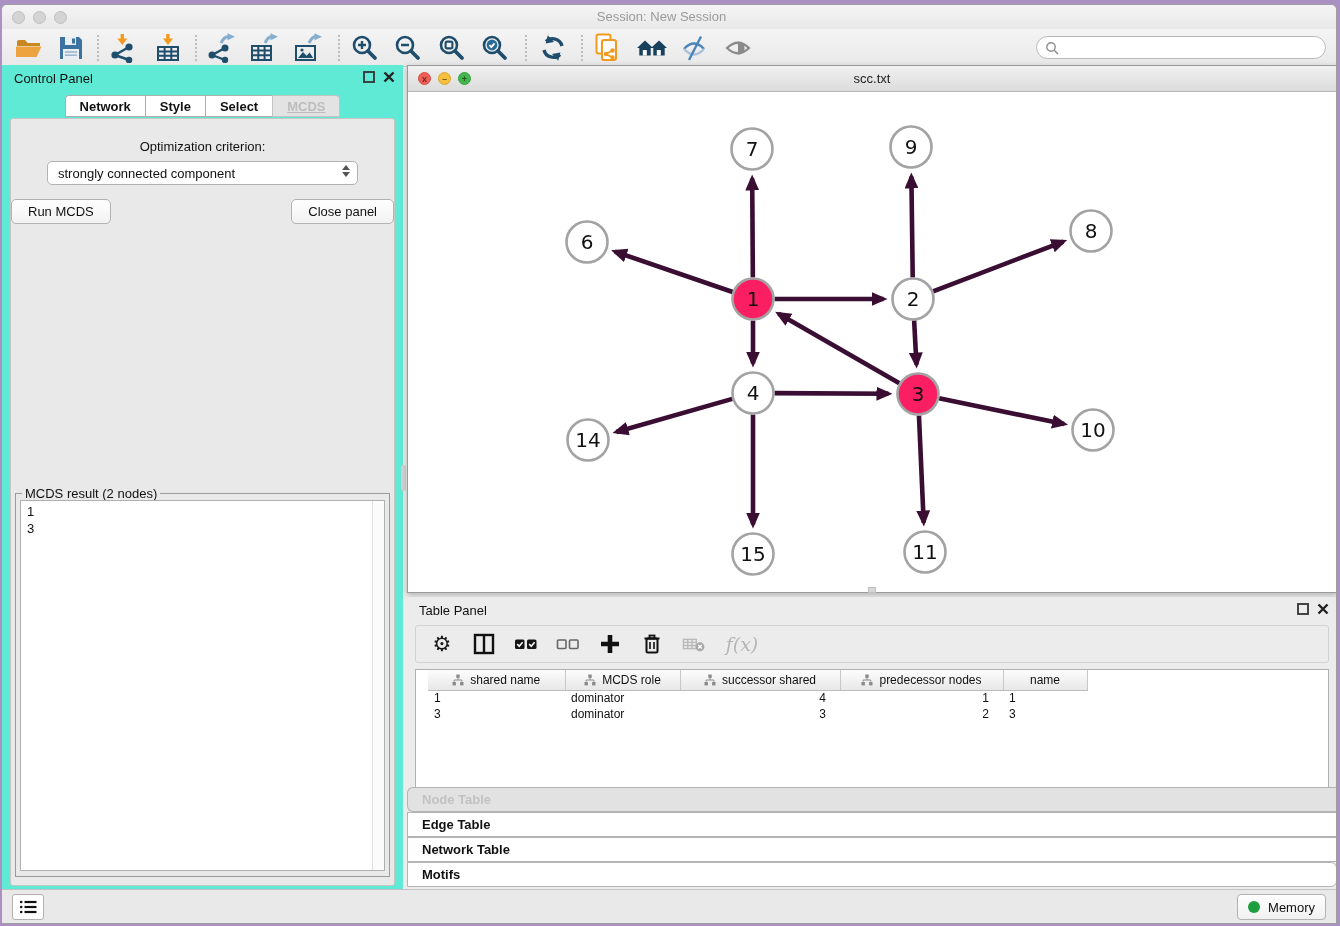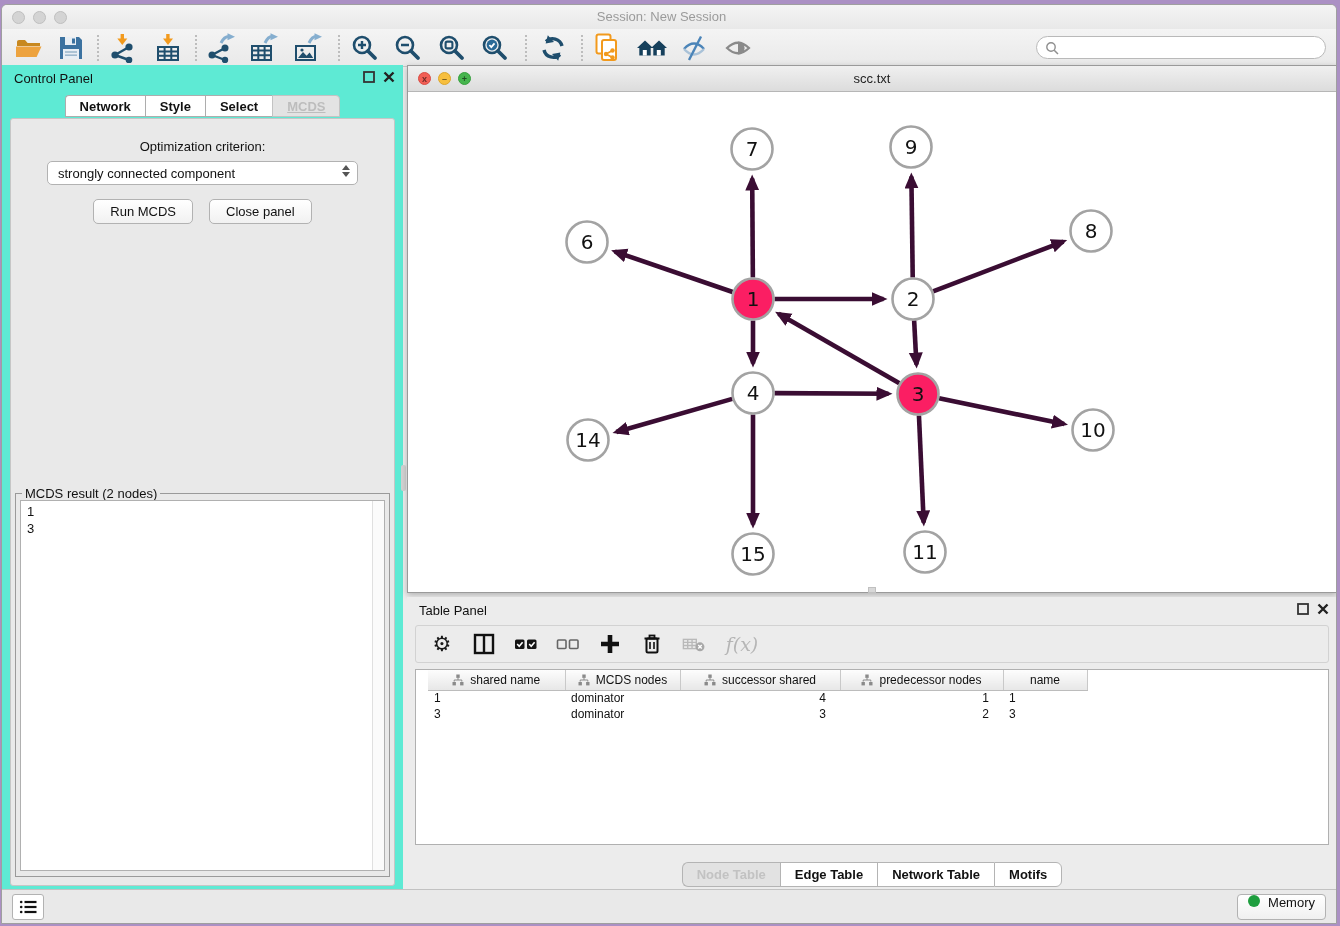--- a/index.html
+++ b/index.html
@@ -37,21 +37,21 @@
   .cp-content { position:absolute; left:8px; right:8px; top:53px; bottom:5px; background:#e9e9e9;
                 border:1px solid #c6c6c6; border-radius:3px; }
   .opt-label { position:absolute; top:20px; left:0; right:0; text-align:center; font-size:13px; color:#111; }
   .dropdown { position:absolute; top:42px; left:36px; right:36px; height:24px; background:#fff;
               border:1px solid #b2b2b2; border-radius:5px; font-size:13px; display:flex; align-items:center;
               padding-left:10px; color:#111; }
   .dd-arrows { position:absolute; right:7px; top:3px; display:flex; flex-direction:column; gap:2px; }
   .dd-arrows i { width:0; height:0; border-left:4px solid transparent; border-right:4px solid transparent; }
   .dd-arrows .up { border-bottom:5px solid #555; }
   .dd-arrows .down { border-top:5px solid #555; }
-  .btn-row { position:absolute; top:80px; left:0; right:0; display:flex; justify-content:center; gap:16px; }
+  .btn-row { position:absolute; top:80px; left:0; right:0; display:flex; justify-content:space-between; gap:16px; }
   .push-btn { font-size:13px; padding:4px 16px; background:linear-gradient(#ffffff,#f1f1f1);
               border:1px solid #b2b2b2; border-radius:5px; color:#111; }
   .result-group { position:absolute; left:4px; right:4px; top:374px; height:384px;
                   border:1px solid #9a9a9a; background:#e9e9e9; }
   .result-legend { position:absolute; top:-8px; left:6px; background:#e9e9e9; padding:0 3px; font-size:13px; color:#111; }
   .result-area { position:absolute; left:4px; right:4px; top:6px; bottom:5px; background:#fff;
                  border:1px solid #b0b0b0; font-size:13px; color:#111; }
   .result-lines { padding:2px 0 0 6px; line-height:17px; }
   .result-scroll { position:absolute; right:0; top:0; bottom:0; width:12px; background:#fbfbfb; border-left:1px solid #e0e0e0; }
 
@@ -78,32 +78,32 @@
   .tp-icon { width:24px; height:24px; display:flex; align-items:center; justify-content:center; }
   .gear-glyph { font-family:"DejaVu Sans", sans-serif; font-size:21px; color:#1a1a1a; line-height:22px; }
   .fx-glyph { font-family:"DejaVu Serif", serif; font-style:italic; font-size:19px; color:#b5b5b5; }
   .tbl-box { position:absolute; left:8px; right:8px; top:72px; bottom:46px; background:#fff; border:1px solid #b0b0b0; overflow:hidden; }
   table.node-table { border-collapse:collapse; font-size:12px; color:#111; table-layout:fixed;margin-left:12px; }
   .node-table th { height:20px; font-weight:normal; background:linear-gradient(#fdfdfd,#e7e7e7);
                    border-bottom:1px solid #bcbcbc; border-right:1px solid #c9c9c9; text-align:center; }
   .node-table th .hcell { display:flex; align-items:center; justify-content:center; gap:6px; }
   .node-table td { height:16px; padding:0 6px; white-space:nowrap; }
   .node-table td.num-r { text-align:right; padding-right:14px; }
-  .tp-tabs { position:absolute; left:0; right:0; bottom:4px; display:flex; justify-content:center; }
+  .tp-tabs { position:absolute; left:0; right:0; bottom:4px; display:flex; justify-content:center;flex-direction:column; }
   .ttab { font-size:13px; font-weight:bold; padding:4px 14px; background:#fff; border:1px solid #b4b4b4; border-right:none; color:#111; }
   .ttab:first-child { border-radius:6px 0 0 6px; }
   .ttab:last-child { border-right:1px solid #b4b4b4; border-radius:0 6px 6px 0; }
   .ttab.active { background:#e2e2e2; color:#c2c2c2; }
 
   
   .statusbar { position:absolute; left:0; right:0; bottom:0; height:34px; background:#e9e9e9; border-top:1px solid #c2c2c2; }
   .sb-left-btn { position:absolute; left:10px; top:4px; width:32px; height:26px; background:#fff;
                  border:1px solid #b2b2b2; border-radius:3px; display:flex; align-items:center; justify-content:center; }
   .memory-btn { position:absolute; right:10px; top:4px; height:26px; background:linear-gradient(#fff,#f0f0f0);
-                border:1px solid #b2b2b2; border-radius:4px; display:flex; gap:8px;
+                border:1px solid #b2b2b2; border-radius:4px; display:flex; align-items:center; gap:8px;
                 padding:0 10px; font-size:13px; color:#111; }
   .mem-dot { width:12px; height:12px; border-radius:50%; background:#1e9e3e; }
 </style>
 </head>
 <body>
 
 <div class="app">
 
   <div class="titlebar">
     <div class="traffic">
@@ -485,21 +485,21 @@
                 </span>
               </th>
               <th>
                 <span class="hcell">
                   <svg width="12" height="12" viewBox="0 0 12 12">
                     <rect x="4.3" y="0.5" width="3.4" height="3.4" fill="#8a8a8a"></rect>
                     <path d="M6 4 v2 M2.2 6 h7.6 M2.2 6 v1.6 M9.8 6 v1.6" stroke="#8a8a8a" stroke-width="1" fill="none"></path>
                     <rect x="0.5" y="8" width="3.4" height="3.4" fill="#8a8a8a"></rect>
                     <rect x="8.1" y="8" width="3.4" height="3.4" fill="#8a8a8a"></rect>
                   </svg>
-                  <span>MCDS nodes</span>
+                  <span>MCDS role</span>
                 </span>
               </th>
               <th>
                 <span class="hcell">
                   <svg width="12" height="12" viewBox="0 0 12 12">
                     <rect x="4.3" y="0.5" width="3.4" height="3.4" fill="#8a8a8a"></rect>
                     <path d="M6 4 v2 M2.2 6 h7.6 M2.2 6 v1.6 M9.8 6 v1.6" stroke="#8a8a8a" stroke-width="1" fill="none"></path>
                     <rect x="0.5" y="8" width="3.4" height="3.4" fill="#8a8a8a"></rect>
                     <rect x="8.1" y="8" width="3.4" height="3.4" fill="#8a8a8a"></rect>
                   </svg>

